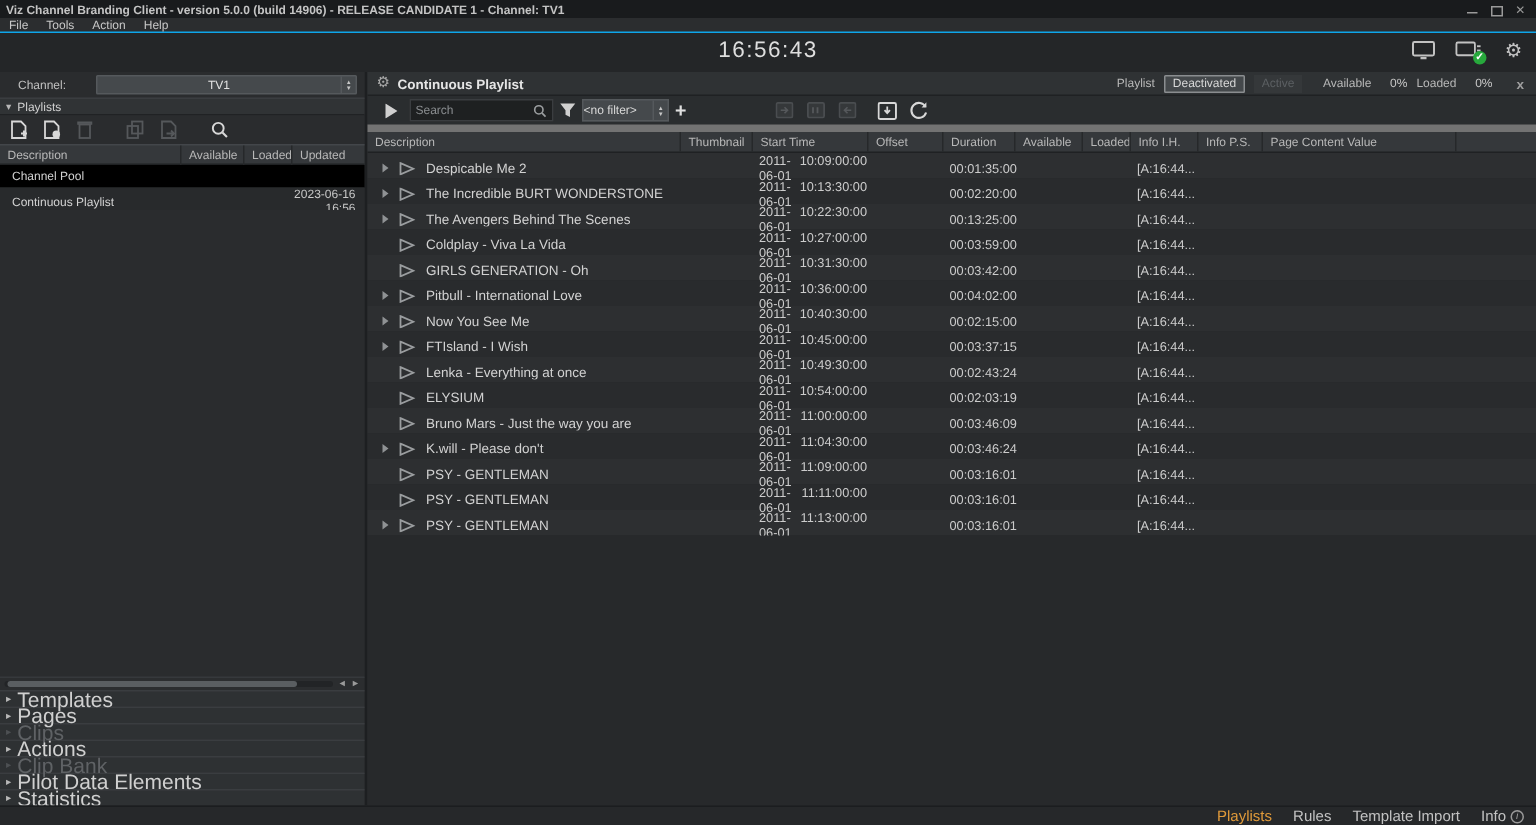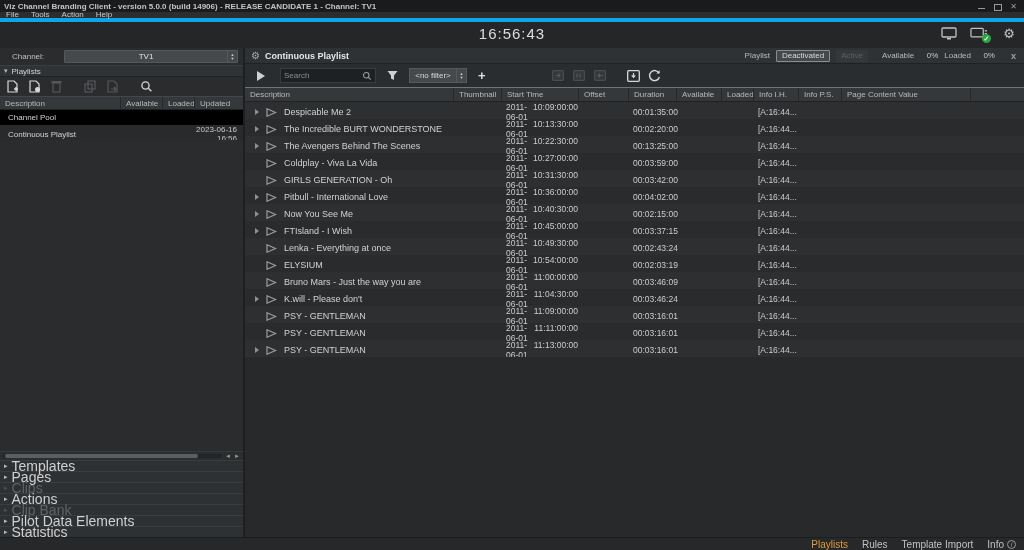--- a/index.html
+++ b/index.html
@@ -12,21 +12,21 @@
     background:#191b1d; display:flex; align-items:center; padding:0 4px; }
   .titlebar .ttl { font-size:8px; font-weight:bold; color:#c4c4c4; white-space:nowrap; }
   .wctrls { margin-left:auto; display:flex; gap:7px; align-items:center; padding-right:2px; }
   .wctrl { width:9px; height:9px; position:relative; cursor:default; }
   .wctrl.min::after { content:""; position:absolute; left:1px; right:1px; bottom:2px; height:1px; background:#9a9a9a; }
   .wctrl.rst::after { content:""; position:absolute; left:1px; top:2px; width:6px; height:5px; border:1px solid #9a9a9a; }
   .wctrl.cls { color:#9a9a9a; font-size:8px; line-height:9px; text-align:center; }
 
   
   .menubar { position:absolute; left:0; top:12px; width:1024px; height:10px;
-    background:#2b2d2f; display:flex; align-items:center; border-bottom:4px solid #0ea5e9; }
+    background:#2b2d2f; display:flex; align-items:center; border-bottom:1px solid #0ea5e9; }
   .menu-item { font-size:8px; color:#c8c8c8; padding:0 6px; height:10px; line-height:10px; }
 
   
   .clockbar { position:absolute; left:0; top:22px; width:1024px; height:26px; background:#242628; }
   .clock { position:absolute; left:50%; top:3px; transform:translateX(-50%);
     font-size:15px; color:#dedede; letter-spacing:1px; }
   .clock-icons { position:absolute; right:6px; top:4px; display:flex; gap:12px; align-items:center; }
   .cicon { position:relative; width:18px; height:16px; display:flex; align-items:center; justify-content:center; }
   .badge { position:absolute; right:-3px; bottom:-1px; width:9px; height:9px; border-radius:50%;
     background:#27a83c; color:#fff; font-size:7px; line-height:9px; text-align:center; font-weight:bold; }
@@ -85,31 +85,31 @@
   .mhead .ttl { font-size:9px; font-weight:bold; color:#e6e6e6; }
   .mhead-right { margin-left:auto; display:flex; align-items:center; gap:6px; }
   .mhead-right .sl { font-size:8px; color:#b8b8b8; }
   .btn-deact { font-size:8px; color:#d8d8d8; background:#44484b; border:1px solid #8a8d90;
     padding:0px 5px; height:12px; line-height:10px; border-radius:1px; }
   .btn-act { font-size:8px; color:#5c6063; background:#35383a; padding:0px 5px; height:12px; line-height:11px; }
   .pct { font-size:8px; color:#c8c8c8; width:18px; text-align:right; }
   .mclose { font-size:9px; color:#a0a0a0; font-weight:bold; margin-left:10px; padding-right:2px; }
 
   
-  .mtoolbar { height:24px; background:#2a2d2f; border-bottom:1px solid #737373;
-    display:flex; align-items:center; padding-left:6px; gap:11px; }
+  .mtoolbar { height:24px; background:#2a2d2f; border-bottom:5px solid #737373;
+    display:flex; align-items:center; padding-left:6px; gap:4px; }
   .playbtn { width:18px; display:flex; justify-content:center; }
   .searchbox { width:96px; height:15px; background:#1e2021; border:1px solid #3a3d40;
     display:flex; align-items:center; padding:0 3px; gap:3px; }
   .searchbox input { flex:1; min-width:0; background:transparent; border:none; outline:none;
     font-size:8px; color:#cfcfcf; font-family:"Liberation Sans", sans-serif; }
   .searchbox input::placeholder { color:#8a8d90; }
   .filterdrop { width:58px; height:15px; background:#45494c; border:1px solid #55595c;
     display:flex; align-items:center; }
-  .filterdrop .val { flex:1; text-align:center; font-size:8px; color:#d8d8d8; }
+  .filterdrop .val { flex:1; font-size:8px; color:#d8d8d8; }
   .plus { font-size:13px; color:#e0e0e0; font-weight:bold; line-height:14px; }
   .mt-group { margin-left:55px; display:flex; gap:9px; align-items:center; }
   .mt-group2 { margin-left:10px; display:flex; gap:8px; align-items:center; }
 
   
   .mtable-head { height:14px; background:#35383b; border-bottom:1px solid #1f2123;
     display:grid; grid-template-columns:208px 48px 77px 50px 48px 45px 32px 45px 43px 129px 1fr; align-items:center; }
   .mtable-head .hc { font-size:8px; color:#b8b8b8; padding-left:5px; height:100%; line-height:13px; border-left:1px solid #26282a; overflow:hidden; white-space:nowrap; }
   .mtable-head .hc:first-child { border-left:none; }
   .prows { background:#27292b; }

